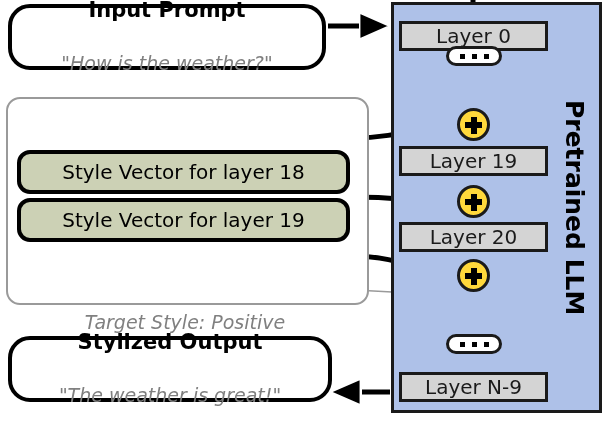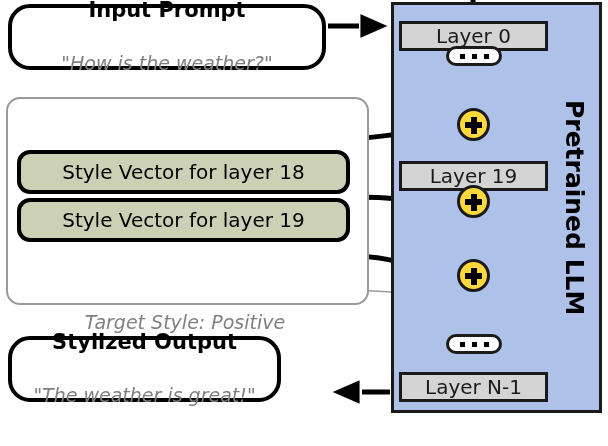--- a/index.html
+++ b/index.html
@@ -50,21 +50,21 @@
   .bubble-sub {
     font-style: italic;
     font-size: 19px;
     color: #808080;
     line-height: 1.15;
     white-space: nowrap;
     margin-top: 2px;
   }
 
   #input-prompt-box { left: 8px;  top: 4px;   width: 318px; height: 66px; }
-  #output-box       { left: 8px;  top: 336px; width: 273px; height: 66px; }
+  #output-box       { left: 8px;  top: 336px; width: 324px; height: 66px; }
 
   
   #style-group {
     position: absolute;
     left: 6px;
     top: 97px;
     width: 363px;
     height: 208px;
     background: #ffffff;
     border: 2px solid #9a9a9a;
@@ -145,21 +145,21 @@
     justify-content: center;
     font-size: 20px;
     color: #1a1a1a;
     white-space: nowrap;
     left: 399px;
     width: 149px;
     height: 30px;
   }
   #layer-box-0 { top: 21px;   }
   #layer-box-1 { top: 71px;  }
-  #layer-box-2 { top: 161px; }
+  #layer-box-2 { top: 146px; }
   #layer-box-3 { top: 222px; }
   #layer-box-4 { top: 296px; }
   #layer-box-5 { top: 372px; }
 
   .dots-capsule {
     position: absolute;
     width: 56px;
     height: 20px;
     left: 446px;
     background: #ffffff;
@@ -259,31 +259,32 @@
     <i></i>
   </div>
 
 
   <div class="plus-node" id="plus-node-0"></div>
 
   <div class="layer-box" id="layer-box-2">Layer 19</div>
 
   <div class="plus-node" id="plus-node-1"></div>
 
+  <div class="layer-box" id="layer-box-3">Layer 20</div>
 
   <div class="plus-node" id="plus-node-2"></div>
 
 
   <div class="dots-capsule" id="dots-capsule-1">
     <i></i>
     <i></i>
     <i></i>
   </div>
 
-  <div class="layer-box" id="layer-box-5">Layer N-1</div>
+  <div class="layer-box" id="layer-box-5">Layer N-9</div>
 
   <div class="bubble" id="input-prompt-box">
     <div class="bubble-title">Input Prompt</div>
     <div class="bubble-sub">"How is the weather?"</div>
   </div>
 
   <div id="style-group"></div>
 
   <div class="style-box" id="style-box-0">Style Vector for layer 18</div>
   <div class="style-box" id="style-box-1">Style Vector for layer 19</div>

